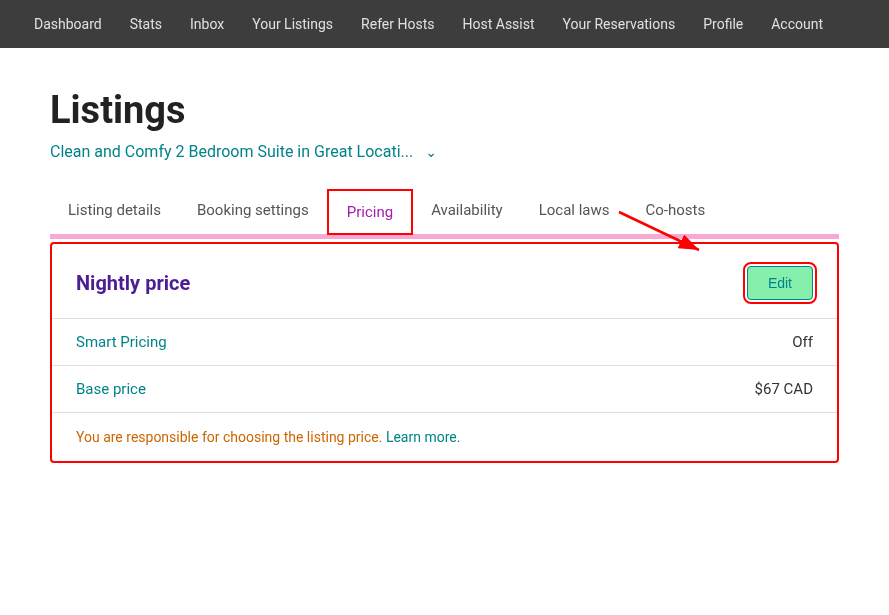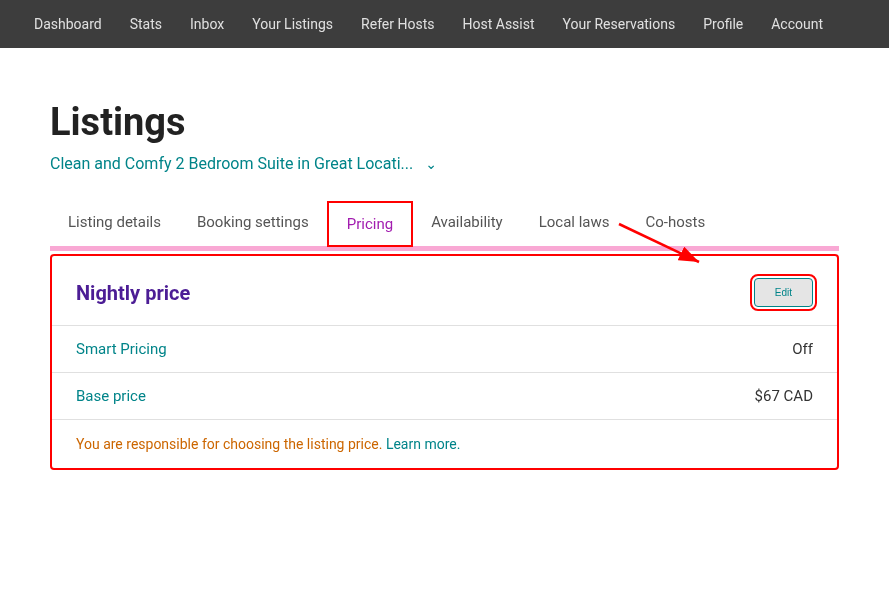--- a/index.html
+++ b/index.html
@@ -19,21 +19,21 @@
       font-size: 14px;
       padding: 0 14px;
       height: 52px;
       display: flex;
       align-items: center;
       white-space: nowrap;
     }
 
     
     .main-content {
-      padding: 52px 50px 40px 50px;
+      padding: 40px 50px 40px 50px;
       max-width: 889px;
     }
 
     .page-title {
       font-size: 38px;
       font-weight: 700;
       color: #222;
       margin-bottom: 10px;
     }
 
@@ -90,24 +90,24 @@
 
     .card-title {
       font-size: 20px;
       font-weight: 700;
       color: #4c1d95;
     }
 
     .edit-btn {
       border: 1px solid #008489;
       color: #008489;
-      background: #e5e5e5;
+      background: #86efac;
       padding: 8px 20px;
       border-radius: 4px;
-      font-size: 10px;
+      font-size: 14px;
       cursor: pointer;
       outline: 2px solid red;
       outline-offset: 2px;
     }
 
     .card-row {
       display: flex;
       justify-content: space-between;
       align-items: center;
       padding: 14px 24px;

